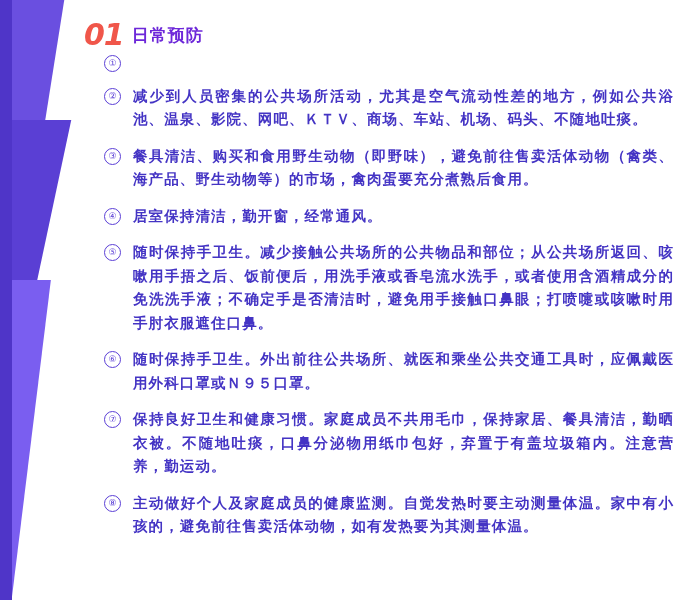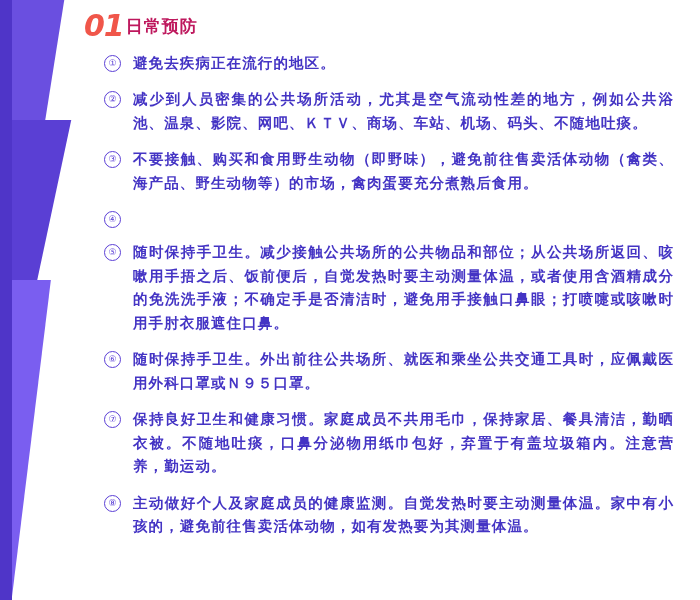--- a/index.html
+++ b/index.html
@@ -61,38 +61,38 @@
     position: absolute;
     left: 0;
     top: 0;
     width: 700px;
     height: 600px;
   }
 
   .section-header {
     position: absolute;
     left: 84px;
-    top: 11px;
+    top: 20px;
     display: flex;
     align-items: center;
   }
   .section-number {
     font-family: "DejaVu Sans", sans-serif;
     font-weight: bold;
     font-style: italic;
     font-size: 30px;
     color: #f0564a;
     letter-spacing: -1px;
     line-height: 1;
   }
   .section-title {
-    margin-left: 2px;
+    margin-left: 8px;
     font-size: 17px;
     font-weight: bold;
-    color: #be185d;
+    color: #6d28d9;
     letter-spacing: 1px;
   }
 
   .list {
     position: absolute;
     left: 104px;
     top: 52px;
     width: 570px;
   }
   .item {
@@ -139,40 +139,40 @@
 
     <div class="section-header">
       <span class="section-number">01</span>
       <span class="section-title">日常预防</span>
     </div>
 
     <div class="list">
 
       <div class="item">
         <span class="marker">①</span>
-        <span class="item-text">避免去疾病正在流行的地区。</span>
       </div>
 
       <div class="item">
         <span class="marker">②</span>
         <span class="item-text">减少到人员密集的公共场所活动，尤其是空气流动性差的地方，例如公共浴池、温泉、影院、网吧、ＫＴＶ、商场、车站、机场、码头、不随地吐痰。</span>
       </div>
 
       <div class="item">
         <span class="marker">③</span>
-        <span class="item-text">不要接触、购买和食用野生动物（即野味），避免前往售卖活体动物（禽类、海产品、野生动物等）的市场，禽肉蛋要充分煮熟后食用。</span>
+        <span class="item-text">餐具清洁、购买和食用野生动物（即野味），避免前往售卖活体动物（禽类、海产品、野生动物等）的市场，禽肉蛋要充分煮熟后食用。</span>
       </div>
 
       <div class="item">
         <span class="marker">④</span>
+        <span class="item-text">居室保持清洁，勤开窗，经常通风。</span>
       </div>
 
       <div class="item">
         <span class="marker">⑤</span>
-        <span class="item-text">随时保持手卫生。减少接触公共场所的公共物品和部位；从公共场所返回、咳嗽用手捂之后、饭前便后，自觉发热时要主动测量体温，或者使用含酒精成分的免洗洗手液；不确定手是否清洁时，避免用手接触口鼻眼；打喷嚏或咳嗽时用手肘衣服遮住口鼻。</span>
+        <span class="item-text">随时保持手卫生。减少接触公共场所的公共物品和部位；从公共场所返回、咳嗽用手捂之后、饭前便后，用洗手液或香皂流水洗手，或者使用含酒精成分的免洗洗手液；不确定手是否清洁时，避免用手接触口鼻眼；打喷嚏或咳嗽时用手肘衣服遮住口鼻。</span>
       </div>
 
       <div class="item">
         <span class="marker">⑥</span>
         <span class="item-text">随时保持手卫生。外出前往公共场所、就医和乘坐公共交通工具时，应佩戴医用外科口罩或Ｎ９５口罩。</span>
       </div>
 
       <div class="item">
         <span class="marker">⑦</span>
         <span class="item-text">保持良好卫生和健康习惯。家庭成员不共用毛巾，保持家居、餐具清洁，勤晒衣被。不随地吐痰，口鼻分泌物用纸巾包好，弃置于有盖垃圾箱内。注意营养，勤运动。</span>

